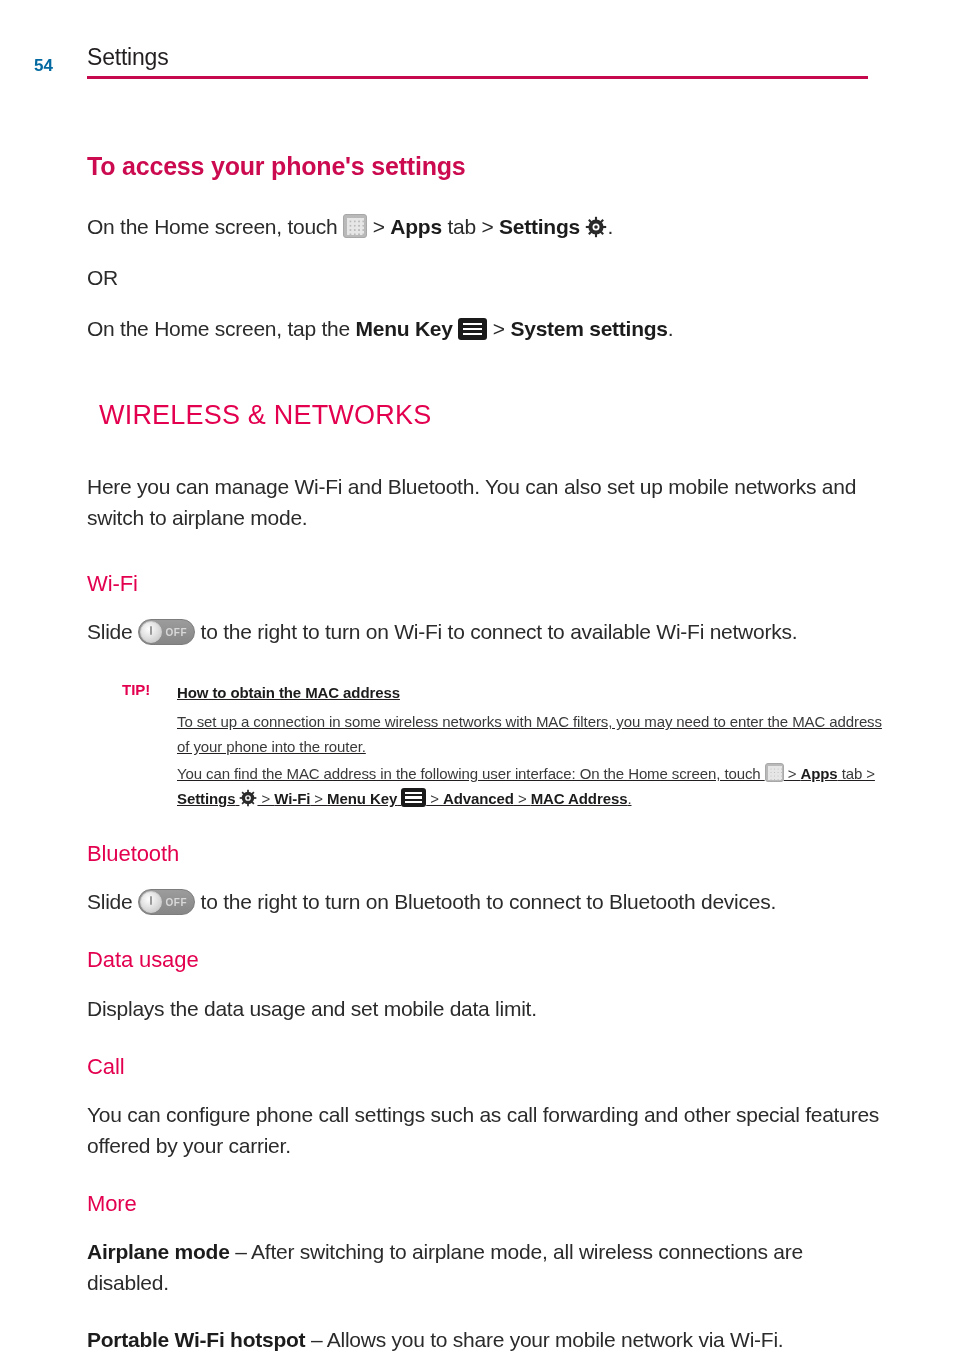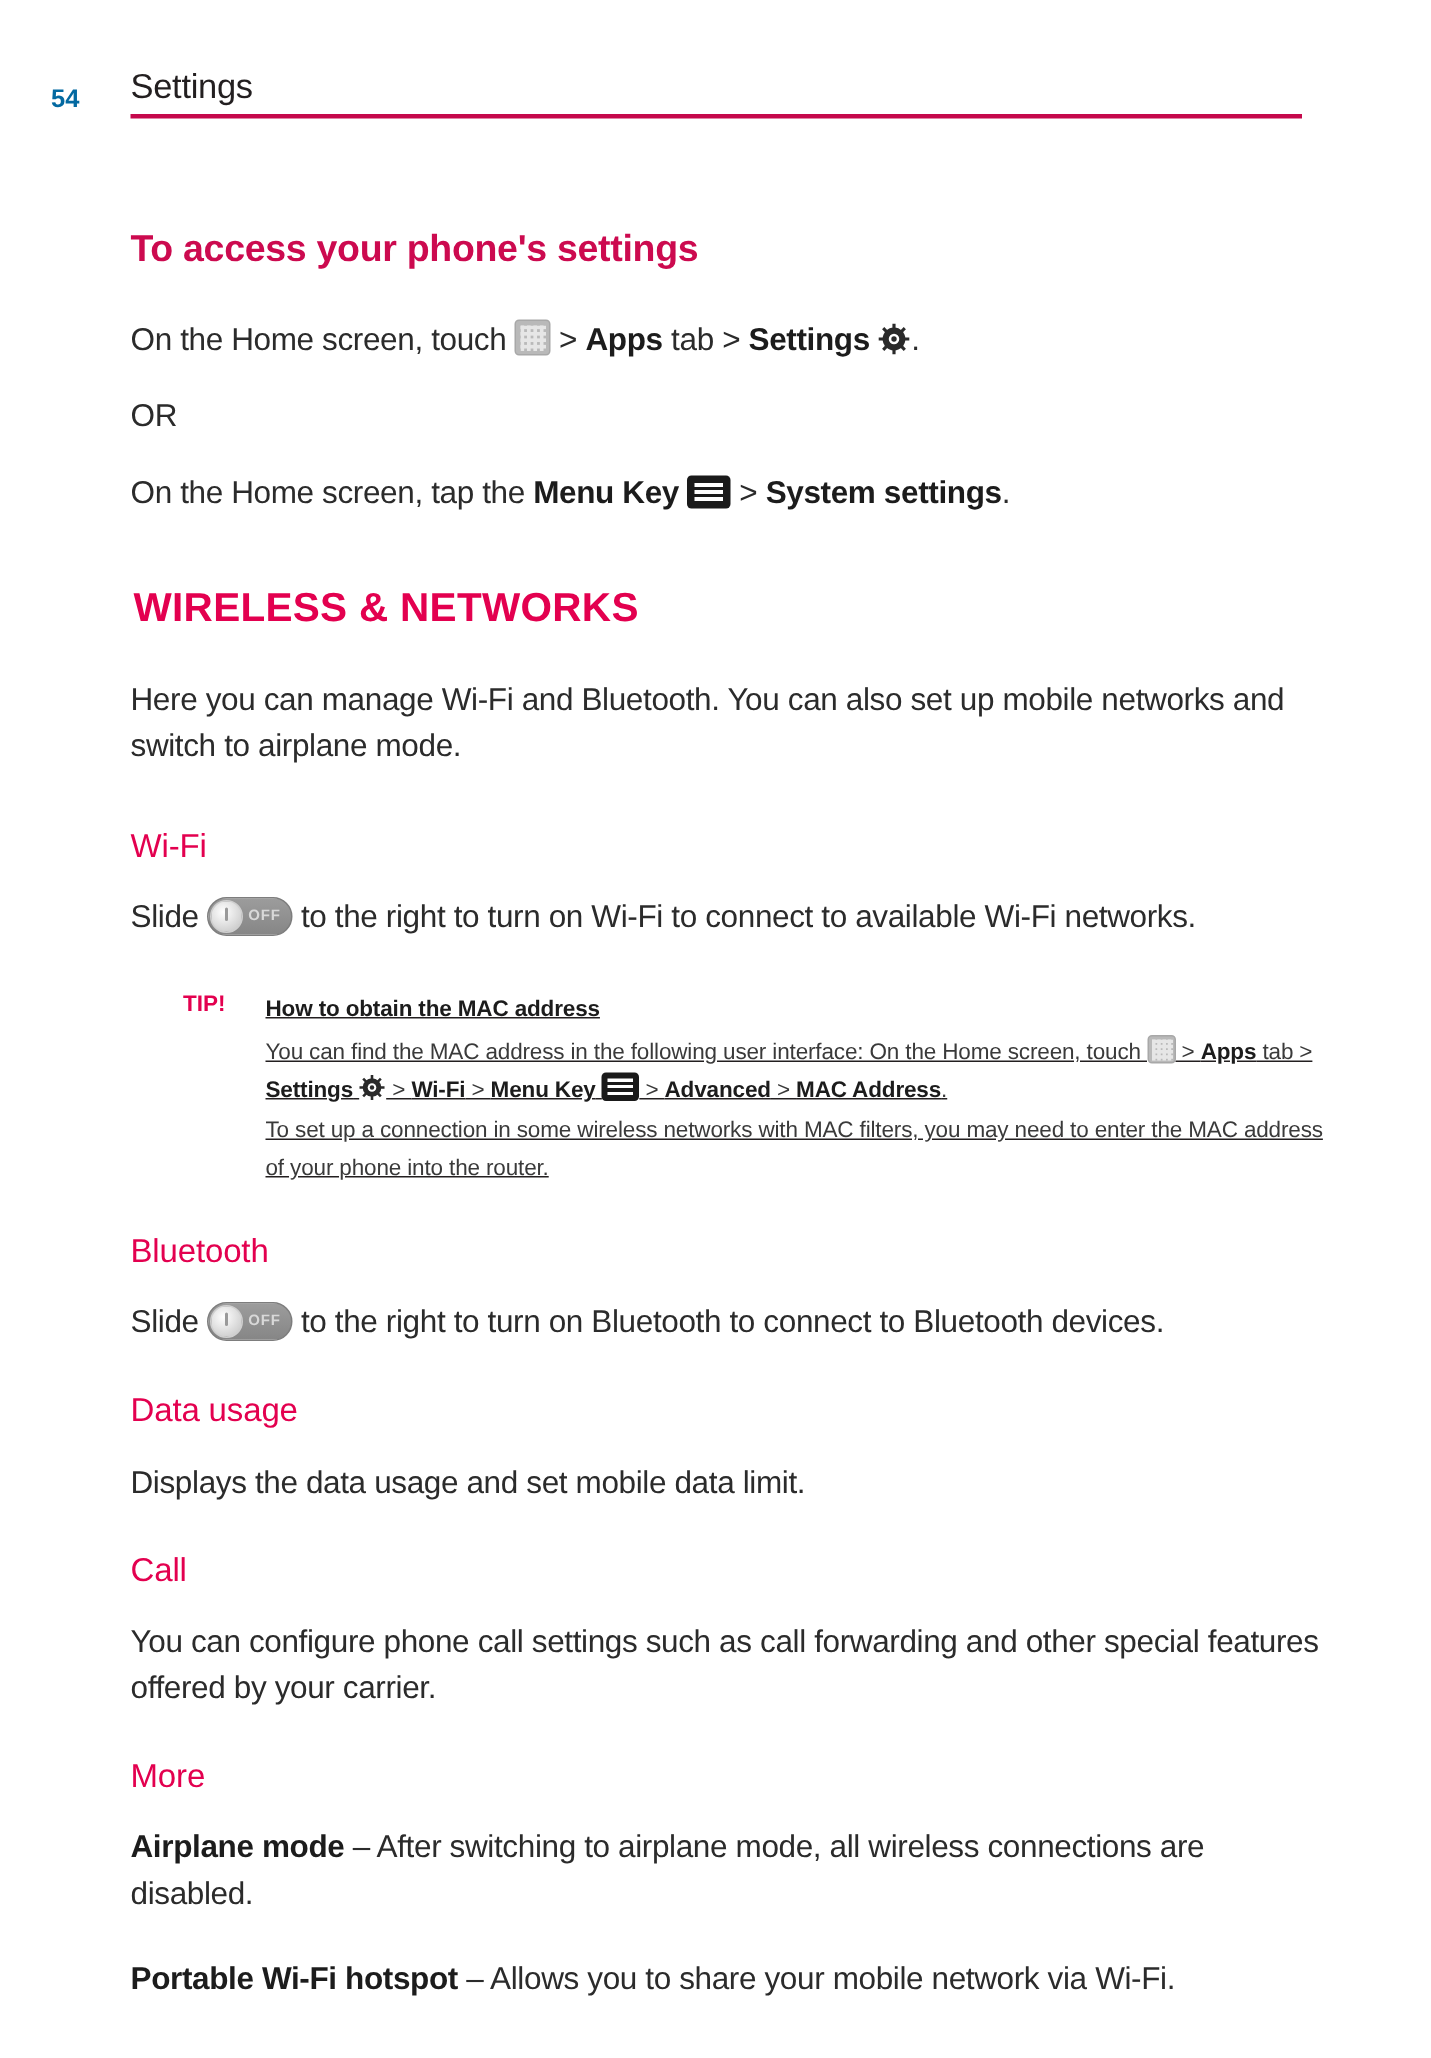--- a/index.html
+++ b/index.html
@@ -53,23 +53,23 @@
 
   h1.h-major {
     margin: 0;
     font-size: 25px;
     font-weight: 700;
     color: #cc0a4f;
     letter-spacing: -0.2px;
     line-height: 1.15;
   }
   h2.h-section {
-    margin: 2px;
+    margin: 12px;
     font-size: 27px;
-    font-weight: 700;
+    font-weight: 400;
     color: #e3004f;
     letter-spacing: 0.2px;
     line-height: 1.15;
   }
   h3.h-sub {
     margin: 0;
     font-size: 22px;
     font-weight: 400;
     color: #e3004f;
     letter-spacing: -0.1px;
@@ -285,38 +285,38 @@
 
   <p class="body"><span>Slide </span><span class="icon ico-toggle"><span class="knob"></span><span class="off-label">OFF</span></span><span> to the right to turn on Wi-Fi to connect to available Wi-Fi networks.</span></p>
 
   <div class="sp-34"></div>
 
   <div class="tip-block">
     <div class="tip-row-head">
       <span class="tip-label">TIP!</span>
       <p class="tip-title">How to obtain the MAC address</p>
     </div>
+    <p class="tip-body">To set up a connection in some wireless networks with MAC filters, you may need to enter the MAC address of your phone into the router.</p>
     <p class="tip-body"><span>You can find the MAC address in the following user interface: On the Home screen, touch </span><span class="icon ico-apps sm"></span><span> &gt; </span><span class="b">Apps</span><span> tab &gt; </span><span class="b">Settings</span>&nbsp;<span class="icon ico-gear sm"><svg width="18" height="18" viewBox="0 0 22 22">
             <g fill="#2a2a2a">
               <circle cx="11" cy="11" r="7.6"></circle>
               <g stroke="#2a2a2a" stroke-width="2.1">
                 <line x1="11" y1="0.8" x2="11" y2="4.2"></line>
                 <line x1="11" y1="17.8" x2="11" y2="21.2"></line>
                 <line x1="0.8" y1="11" x2="4.2" y2="11"></line>
                 <line x1="17.8" y1="11" x2="21.2" y2="11"></line>
                 <line x1="3.8" y1="3.8" x2="6.2" y2="6.2"></line>
                 <line x1="15.8" y1="15.8" x2="18.2" y2="18.2"></line>
                 <line x1="3.8" y1="18.2" x2="6.2" y2="15.8"></line>
                 <line x1="15.8" y1="6.2" x2="18.2" y2="3.8"></line>
               </g>
             </g>
             <circle cx="11" cy="11" r="3.5" fill="#ffffff"></circle>
             <circle cx="11" cy="11" r="1.8" fill="#2a2a2a"></circle>
           </svg></span><span> &gt; </span><span class="b">Wi-Fi</span><span> &gt; </span><span class="b">Menu Key</span>&nbsp;<span class="icon ico-menukey sm"></span><span> &gt; </span><span class="b">Advanced</span><span> &gt; </span><span class="b">MAC Address</span><span>.</span></p>
-    <p class="tip-body">To set up a connection in some wireless networks with MAC filters, you may need to enter the MAC address of your phone into the router.</p>
   </div>
 
   <div class="sp-30"></div>
 
   <h3 class="h-sub">Bluetooth</h3>
 
   <div class="sp-20"></div>
 
   <p class="body"><span>Slide </span><span class="icon ico-toggle"><span class="knob"></span><span class="off-label">OFF</span></span><span> to the right to turn on Bluetooth to connect to Bluetooth devices.</span></p>
 

